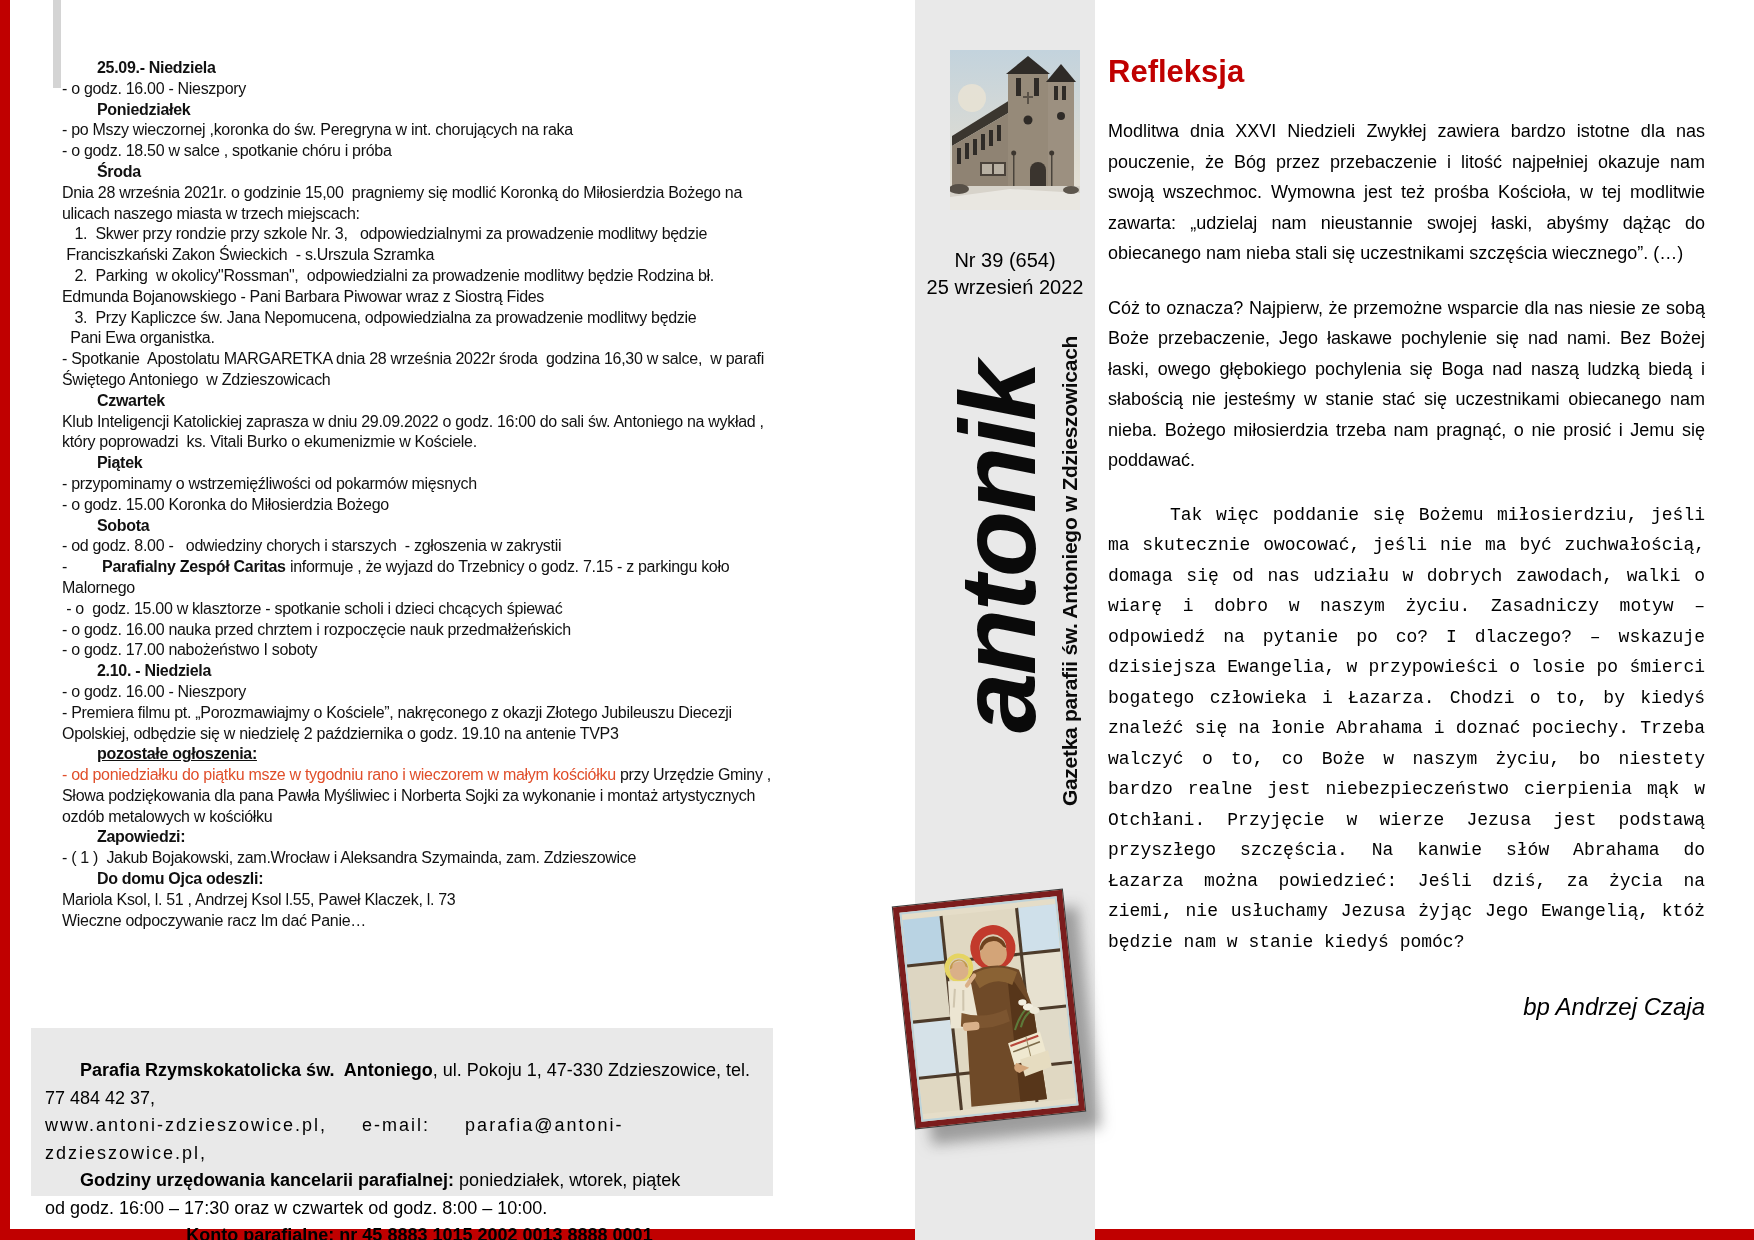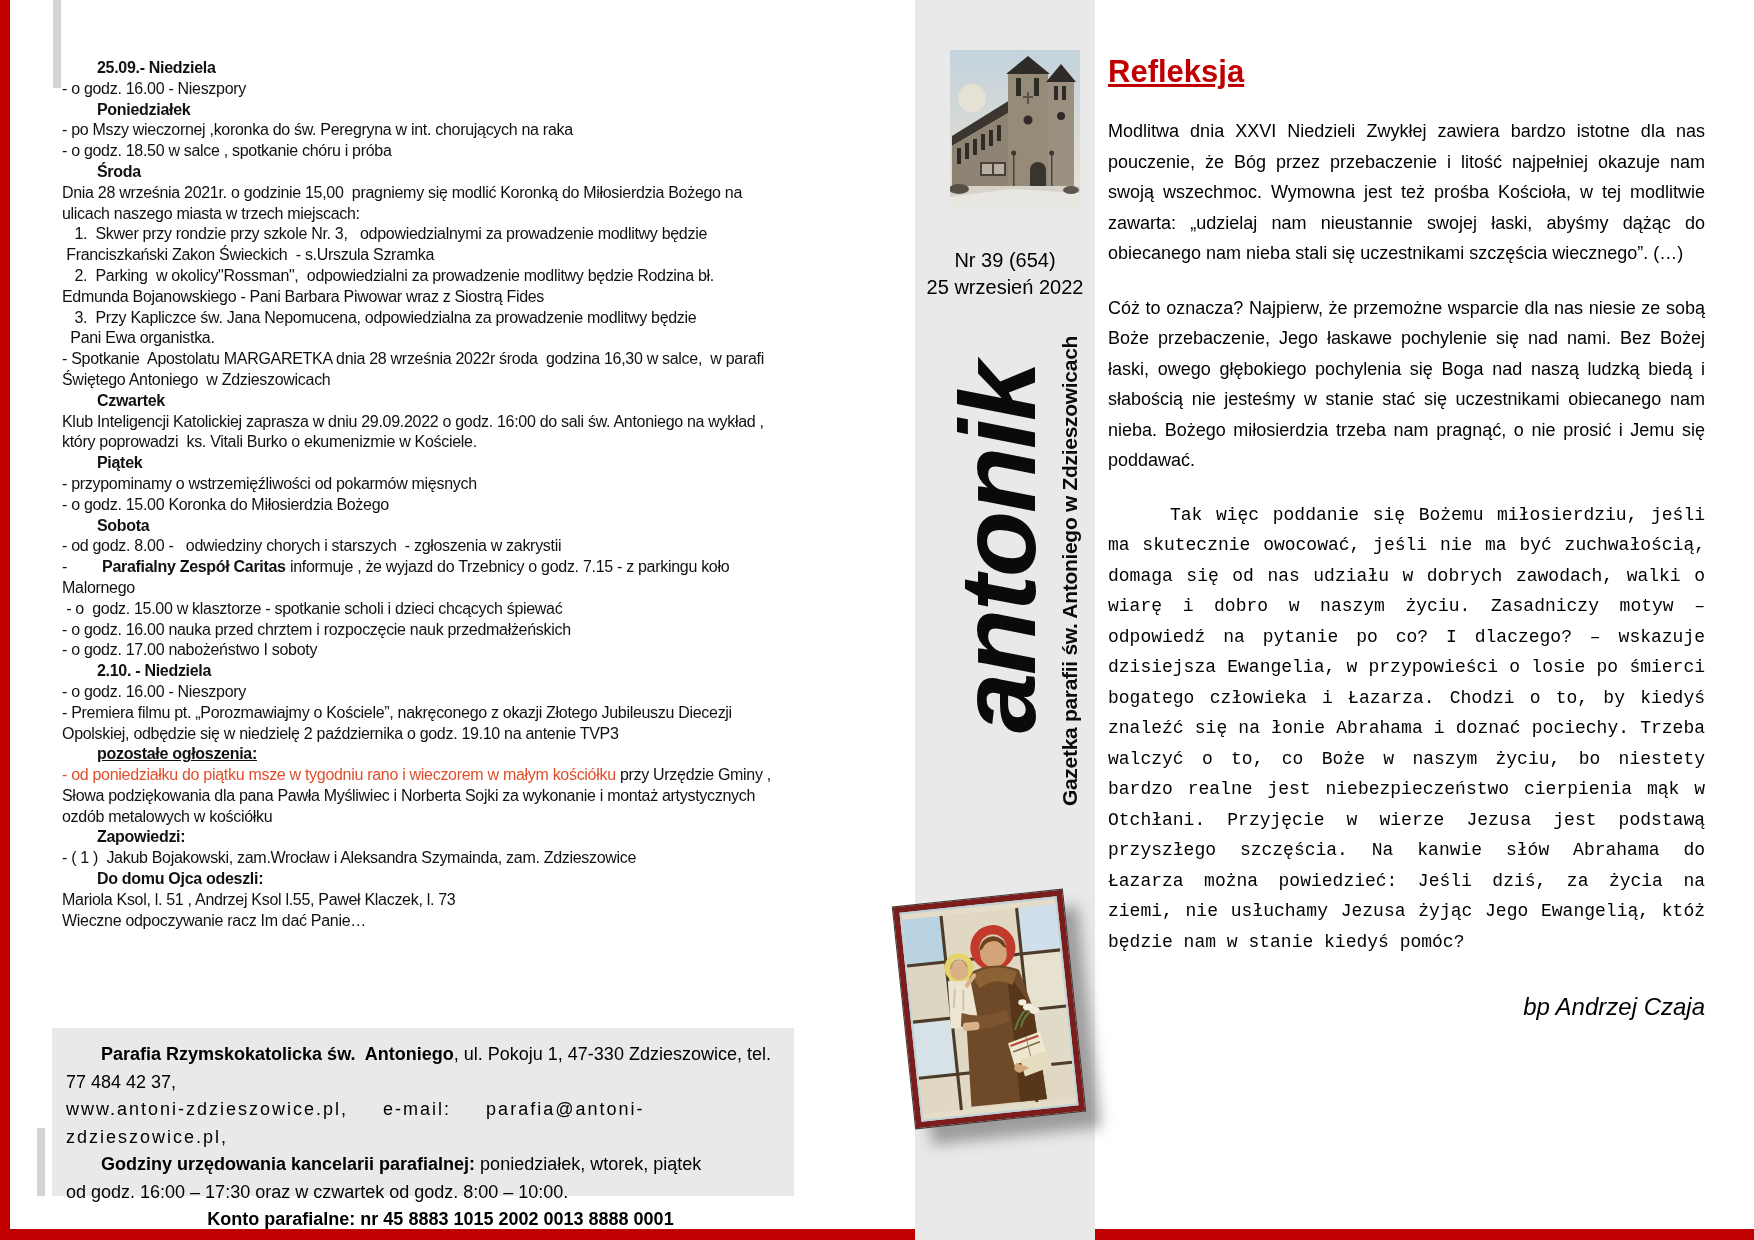--- a/index.html
+++ b/index.html
@@ -24,22 +24,22 @@
     position:absolute;left:62px;top:58px;width:722px;
     font-size:16px;line-height:20.8px;letter-spacing:-0.3px;color:#111;
   }
   .tline{white-space:pre-wrap;}
   .b{font-weight:bold;margin-left:35px;}
   .red{color:var(--hl);}
   .u{text-decoration:underline;}
 
   
   #footer{
-    position:absolute;left:52px;top:1028px;width:742px;height:168px;
-    background:var(--panel);box-sizing:border-box;padding:13px 14px 0 14px;
+    position:absolute;left:31px;top:1028px;width:742px;height:168px;
+    background:var(--panel);box-sizing:border-box;padding:29px 14px 0 14px;
     font-size:18px;line-height:27.5px;color:#000;
   }
   #footer .center{text-align:center;}
   .spaced{letter-spacing:2px;}
 
   
   #mid-col{position:absolute;left:915px;top:0;width:180px;height:1240px;background:var(--panel);}
   #church{position:absolute;left:950px;top:50px;width:130px;height:160px;}
   #church svg{display:block;width:100%;height:100%;}
   #issue{position:absolute;left:915px;top:247px;width:180px;text-align:center;
@@ -59,21 +59,21 @@
     position:absolute;left:904px;top:898px;width:158px;height:210px;
     transform:rotate(-6deg);
     border:6px solid #7b1d1d;background:#e5ddc8;
     box-shadow:0 0 0 1px #3a3a3a,14px 18px 14px rgba(115,115,115,.65);
   }
   #stained .inner{width:100%;height:100%;box-sizing:border-box;border:2px solid #bdd3d9;}
   #stained svg{display:block;width:100%;height:100%;}
 
   
   #article{position:absolute;left:1108px;top:55px;width:597px;color:#000;}
-  #article-heading{font-size:31px;font-weight:bold;color:var(--accent);margin:0 0 27px 0;line-height:34px;text-decoration:underline;}
+  #article-heading{font-size:31px;font-weight:bold;color:var(--accent);margin:0 0 27px 0;line-height:34px;}
   .apar{font-size:18px;line-height:30.5px;text-align:justify;margin:0 0 24px 0;}
   .apar.indent{text-indent:62px;font-family:Liberation Mono, monospace;}
   #signature{font-style:italic;font-size:24px;text-align:right;margin-top:36px;}
 </style>
 </head>
 <body>
 
 <div class="bar-left"></div>
 <div class="bar-bottom"></div>
 <div class="scan-strip-top"></div>

